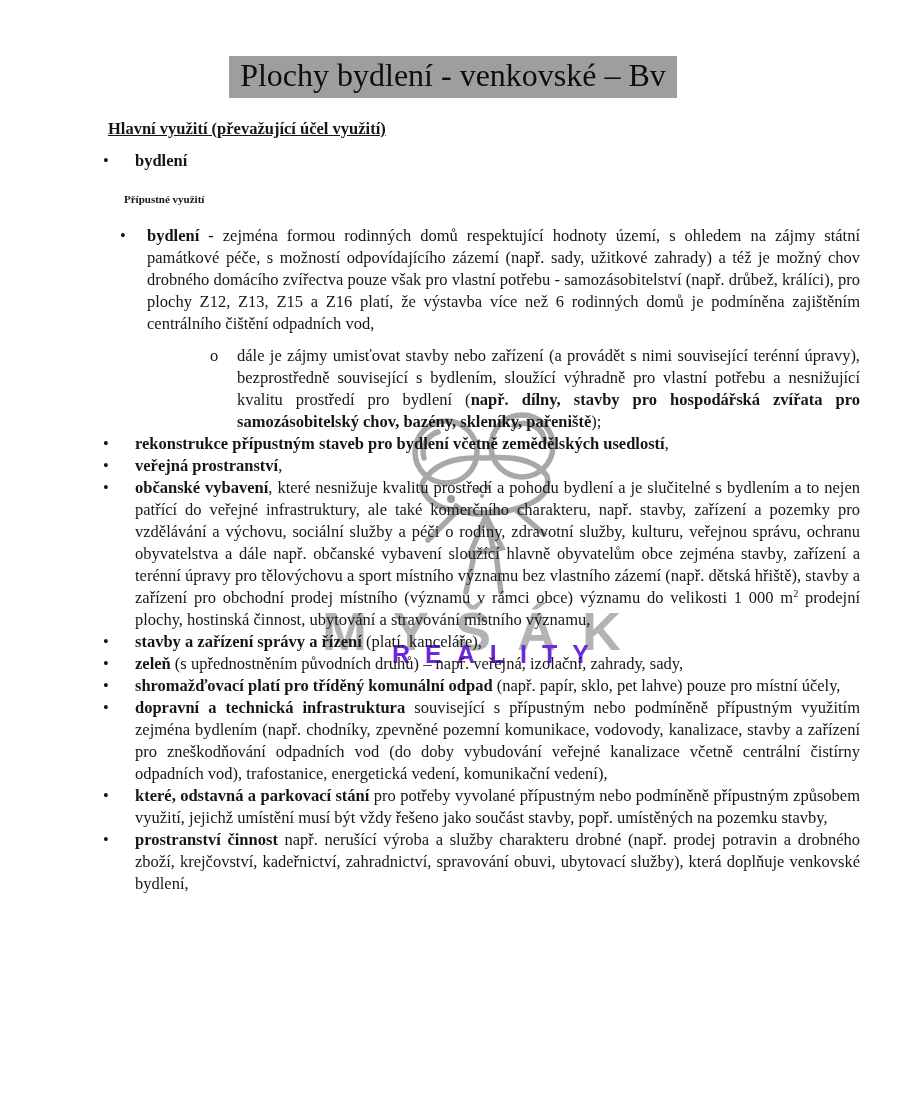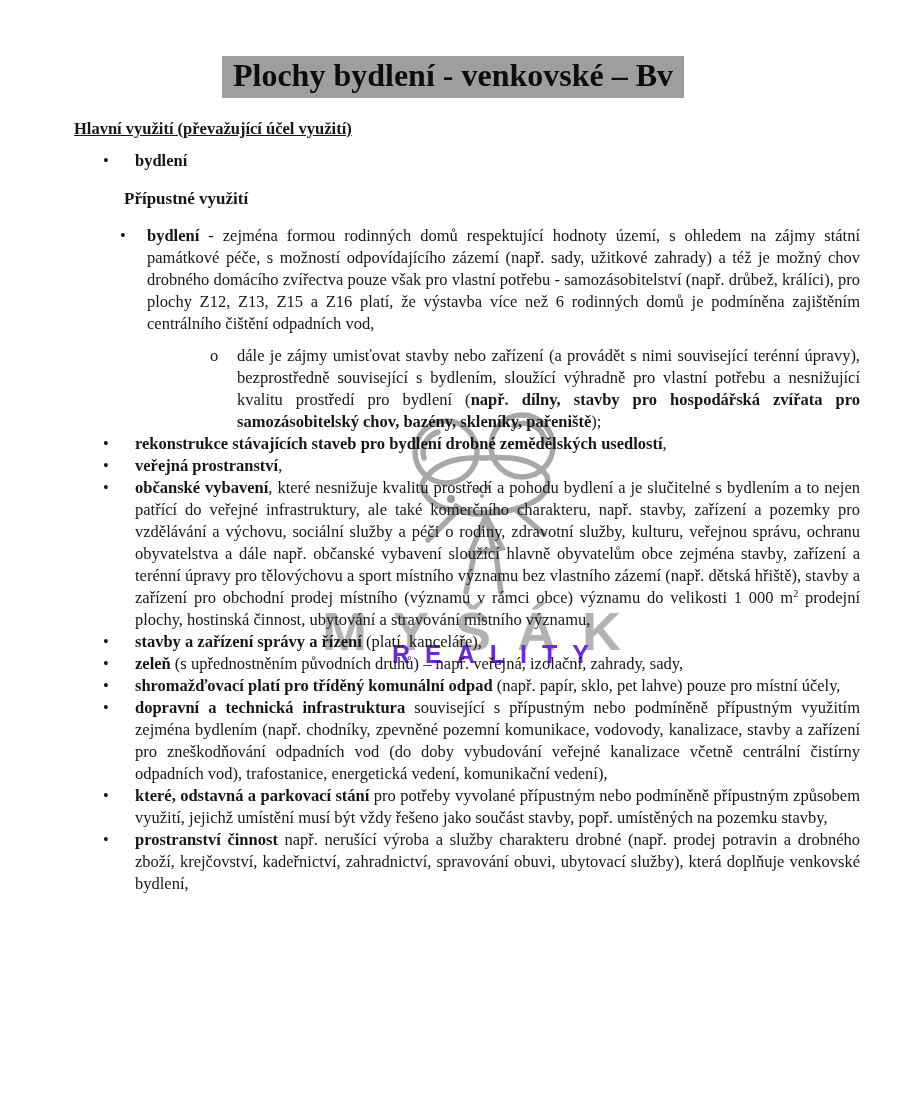--- a/index.html
+++ b/index.html
@@ -26,30 +26,30 @@
     font-weight:bold;font-size:25px;letter-spacing:15px;
     color:#6d28d9;white-space:nowrap;
   }
   
   .doc{position:relative;z-index:1;width:906px;}
   .title-row{padding-top:56px;text-align:center;}
   .title-box{
     display:inline-block;
     background:#9e9e9e;
     padding:1px 11px 4px 11px;
-    font-size:32px;font-weight:bold;color:#0d0d0d;
+    font-size:32px;font-weight:normal;color:#0d0d0d;
   }
   .h-main{
-    margin:20px 0 0 74px;
+    margin:20px 0 0 108px;
     font-size:16.5px;line-height:22px;font-weight:bold;
     text-decoration:underline;
   }
   .h-perm{
     margin:16px 15px 0 124px;
-    font-size:17px;line-height:22px;font-weight:bold;
+    font-size:11px;line-height:22px;font-weight:bold;
   }
   .list{margin-top:15px;}
   .li{
     position:relative;
     font-size:16.5px;line-height:22px;
     text-align:justify;
     margin-right:46px;
   }
   .li .marker{position:absolute;font-weight:normal;}
   .lv1{padding-left:135px;}
@@ -118,21 +118,21 @@
         <span class="lead">bydlení</span><span> - zejména formou rodinných domů respektující hodnoty území, s ohledem na zájmy státní památkové péče, s možností odpovídajícího zázemí (např. sady, užitkové zahrady) a též je možný chov drobného domácího zvířectva pouze však pro vlastní potřebu - samozásobitelství (např. drůbež, králíci), pro plochy Z12, Z13, Z15 a Z16 platí, že výstavba více než 6 rodinných domů je podmíněna zajištěním centrálního čištění odpadních vod,</span>
       </div>
 
       <div class="li lv3 sub">
         <span class="marker">o</span>
         <span>dále je zájmy umisťovat stavby nebo zařízení (a provádět s nimi související terénní úpravy), bezprostředně související s bydlením, sloužící výhradně pro vlastní potřebu a nesnižující kvalitu prostředí pro bydlení (</span><span class="b">např. dílny, stavby pro hospodářská zvířata pro samozásobitelský chov, bazény, skleníky, pařeniště</span><span>);</span>
       </div>
 
       <div class="li lv1">
         <span class="marker">•</span>
-        <span class="lead">rekonstrukce stávajících staveb pro bydlení drobné zemědělských usedlostí</span><span>,</span>
+        <span class="lead">rekonstrukce přípustným staveb pro bydlení včetně zemědělských usedlostí</span><span>,</span>
       </div>
 
       <div class="li lv1">
         <span class="marker">•</span>
         <span class="lead">veřejná prostranství</span><span>,</span>
       </div>
 
       <div class="li lv1">
         <span class="marker">•</span>
         <span class="lead">občanské vybavení</span><span>, které nesnižuje kvalitu prostředí a pohodu bydlení a je slučitelné s bydlením a to nejen patřící do veřejné infrastruktury, ale také komerčního charakteru, např. stavby, zařízení a pozemky pro vzdělávání a výchovu, sociální služby a péči o rodiny, zdravotní služby, kulturu, veřejnou správu, ochranu obyvatelstva a dále např. občanské vybavení sloužící hlavně obyvatelům obce zejména stavby, zařízení a terénní úpravy pro tělovýchovu a sport místního významu bez vlastního zázemí (např. dětská hřiště), stavby a zařízení pro obchodní prodej místního (významu v rámci obce) významu do velikosti 1 000 m</span><sup>2</sup><span> prodejní plochy, hostinská činnost, ubytování a stravování místního významu,</span>

